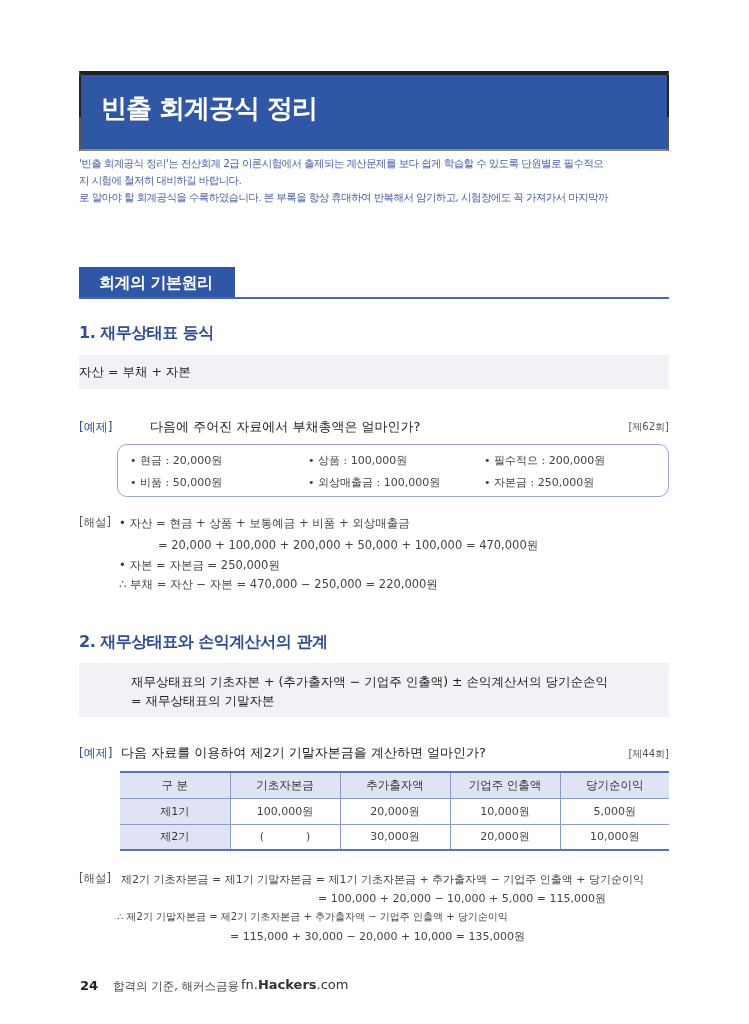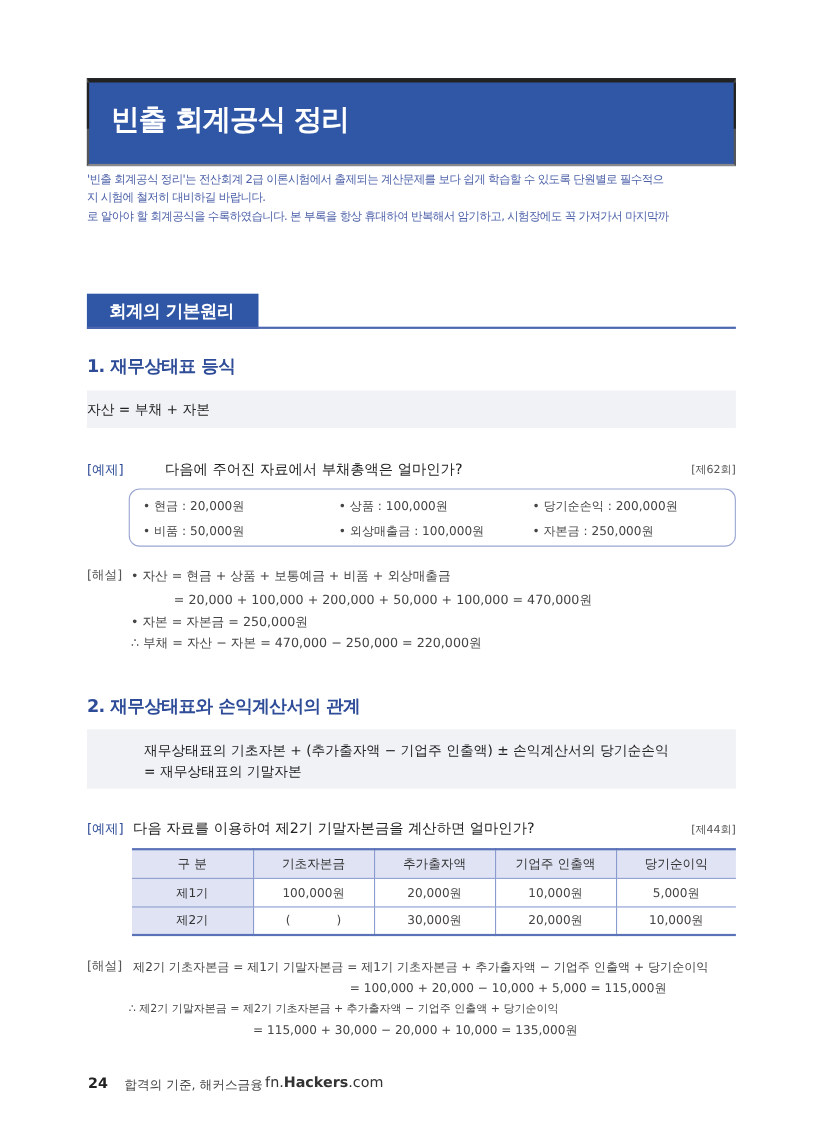--- a/index.html
+++ b/index.html
@@ -108,21 +108,21 @@
 <div class="abs h2" style="left:79px; top:323px;">1. 재무상태표 등식</div>
 <div class="abs grey-box formula-center">자산 = 부채 + 자본</div>
 
 <div class="abs ex-label" style="left:79px; top:419px;">[예제]</div>
 <div class="abs ex-q" style="left:121px; top:418px;margin-left:29px;">다음에 주어진 자료에서 부채총액은 얼마인가?</div>
 <div class="abs ex-src" style="left:600px; top:420px; width:69px;">[제62회]</div>
 
 <div class="abs round-box">
   <span class="rb-item" style="left:12px; top:8px;">• 현금 : 20,000원</span>
   <span class="rb-item" style="left:190px; top:8px;">• 상품 : 100,000원</span>
-  <span class="rb-item" style="left:366px; top:8px;">• 당기순손익 : 200,000원</span>
+  <span class="rb-item" style="left:366px; top:8px;">• 필수적으 : 200,000원</span>
   <span class="rb-item" style="left:12px; top:30px;">• 비품 : 50,000원</span>
   <span class="rb-item" style="left:190px; top:30px;">• 외상매출금 : 100,000원</span>
   <span class="rb-item" style="left:366px; top:30px;">• 자본금 : 250,000원</span>
 </div>
 
 <div class="abs sol sol-label" style="left:79px; top:515px;">[해설]</div>
 <div class="abs sol" style="left:119px; top:516px;">• 자산 = 현금 + 상품 + 보통예금 + 비품 + 외상매출금</div>
 <div class="abs sol" style="left:158px; top:538px;">= 20,000 + 100,000 + 200,000 + 50,000 + 100,000 = 470,000원</div>
 <div class="abs sol" style="left:119px; top:558px;">• 자본 = 자본금 = 250,000원</div>
 <div class="abs sol" style="left:119px; top:577px;">∴ 부채 = 자산 − 자본 = 470,000 − 250,000 = 220,000원</div>

